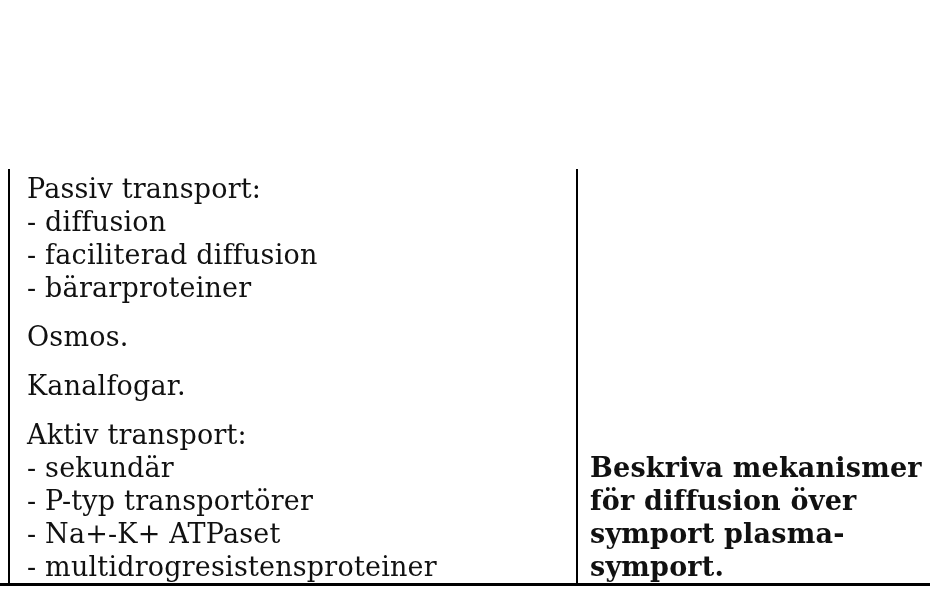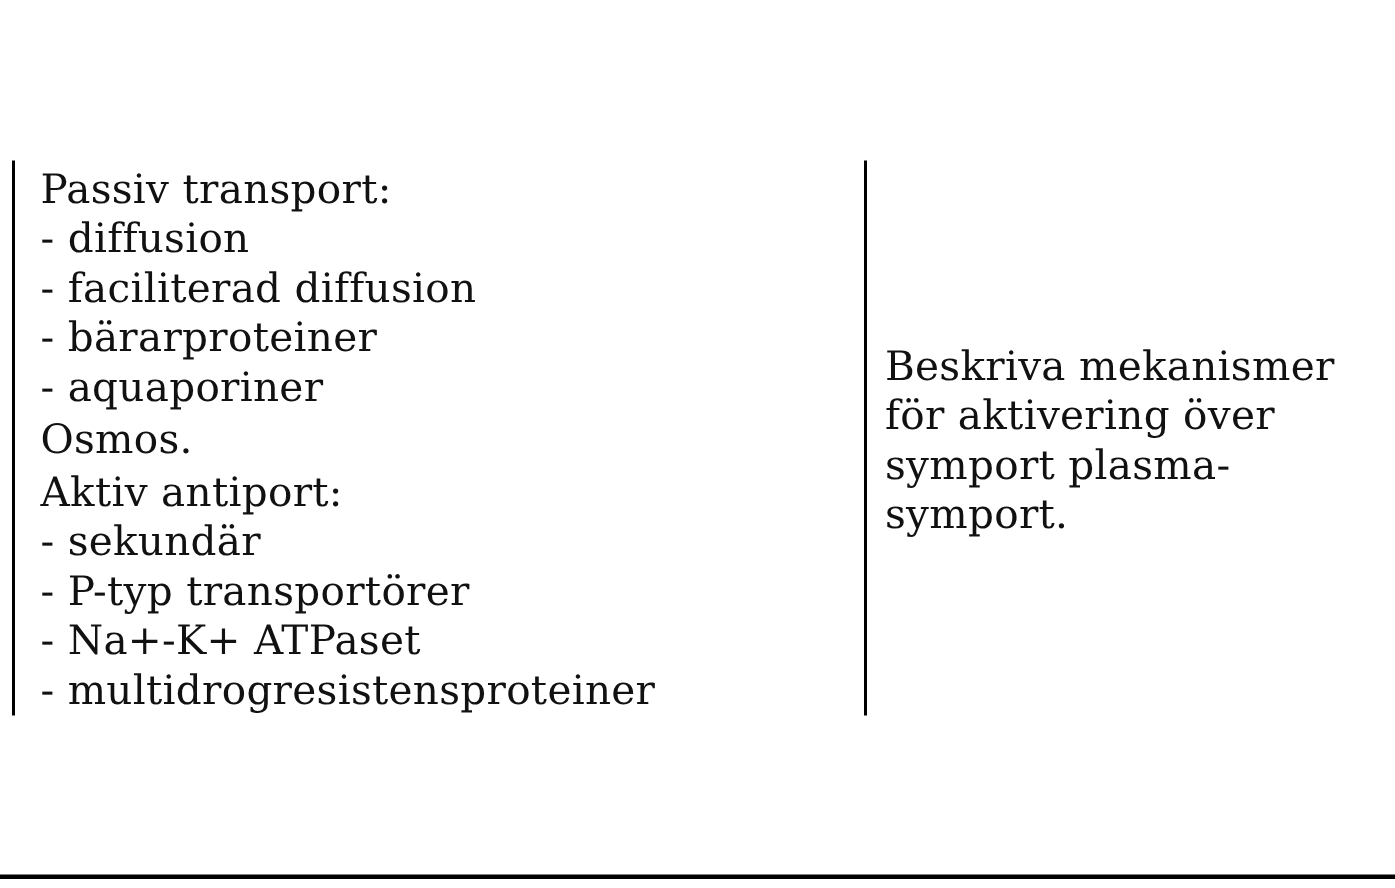--- a/index.html
+++ b/index.html
@@ -17,21 +17,21 @@
     color: #111111;
   }
   
   .table-row {
     position: absolute;
     left: 0;
     top: 0;
     width: 930px;
     height: 583px;
     display: flex;
-    align-items: center;
+    align-items: flex-end;
   }
   .rule-bottom {
     position: absolute;
     left: 0;
     top: 583px;
     width: 930px;
     height: 3px;
     background: #000000;
   }
   .cell {
@@ -43,61 +43,64 @@
   .cell-left {
     margin-left: 8px;
     width: 570px;
     border-left: 2px solid #000000;
     border-right: 2px solid #000000;
     padding: 3px 8px 0 17px;
   }
   .cell-right {
     flex: 1;
     padding: 4px 8px 0 12px;
+    font-weight: bold;
   }
   .paragraph {
     margin: 0 0 0 0;
   }
   .paragraph + .paragraph {
-    margin-top: 2px;
+    margin-top: 16px;
   }
   .text-line {
     white-space: nowrap;
   }
 </style>
 </head>
 <body>
 
 <div class="page">
   <div class="table-row">
 
     <div class="cell cell-left">
       <div class="paragraph">
         <div class="text-line">Passiv transport:</div>
         <div class="text-line">- diffusion</div>
         <div class="text-line">- faciliterad diffusion</div>
         <div class="text-line">- bärarproteiner</div>
-        <div class="text-line">- aquaporiner</div>
       </div>
       <div class="paragraph">
         <div class="text-line">Osmos.</div>
       </div>
       <div class="paragraph">
-        <div class="text-line">Aktiv antiport:</div>
+        <div class="text-line">Kanalfogar.</div>
+      </div>
+      <div class="paragraph">
+        <div class="text-line">Aktiv transport:</div>
         <div class="text-line">- sekundär</div>
         <div class="text-line">- P-typ transportörer</div>
         <div class="text-line">- Na+-K+ ATPaset</div>
         <div class="text-line">- multidrogresistensproteiner</div>
       </div>
     </div>
 
     <div class="cell cell-right">
       <div class="paragraph">
         <div class="text-line">Beskriva mekanismer</div>
-        <div class="text-line">för aktivering över</div>
+        <div class="text-line">för diffusion över</div>
         <div class="text-line">symport plasma-</div>
         <div class="text-line">symport.</div>
       </div>
     </div>
 
   </div>
   <div class="rule-bottom"></div>
 </div>
 
 </body></html>

